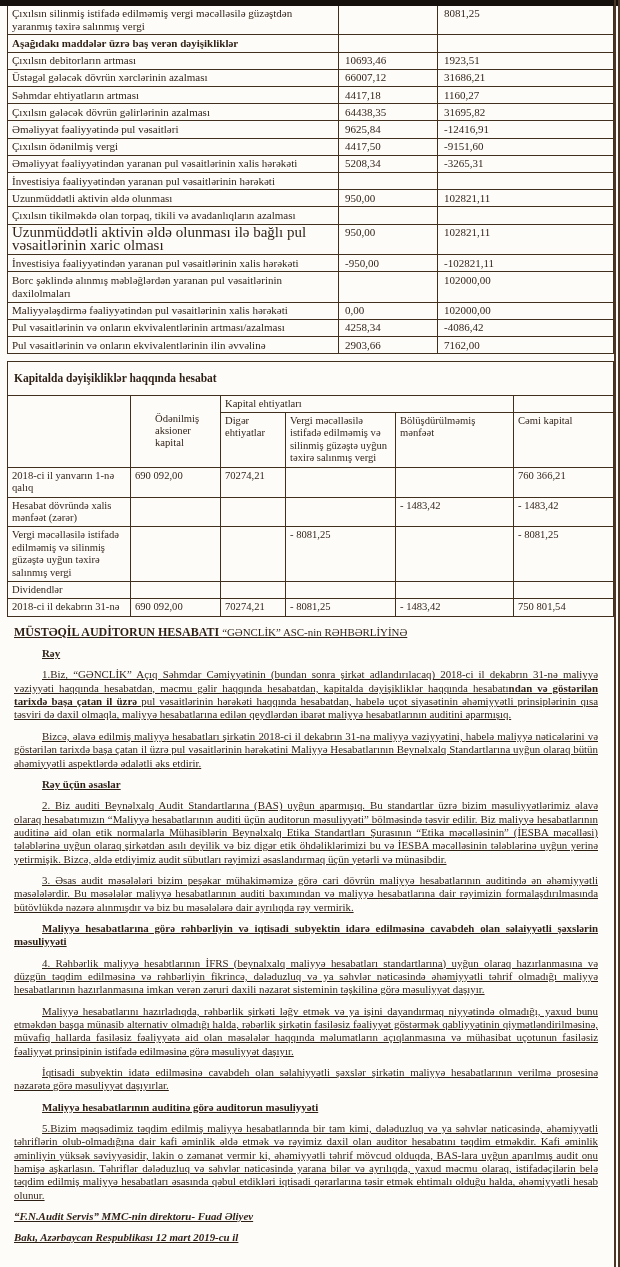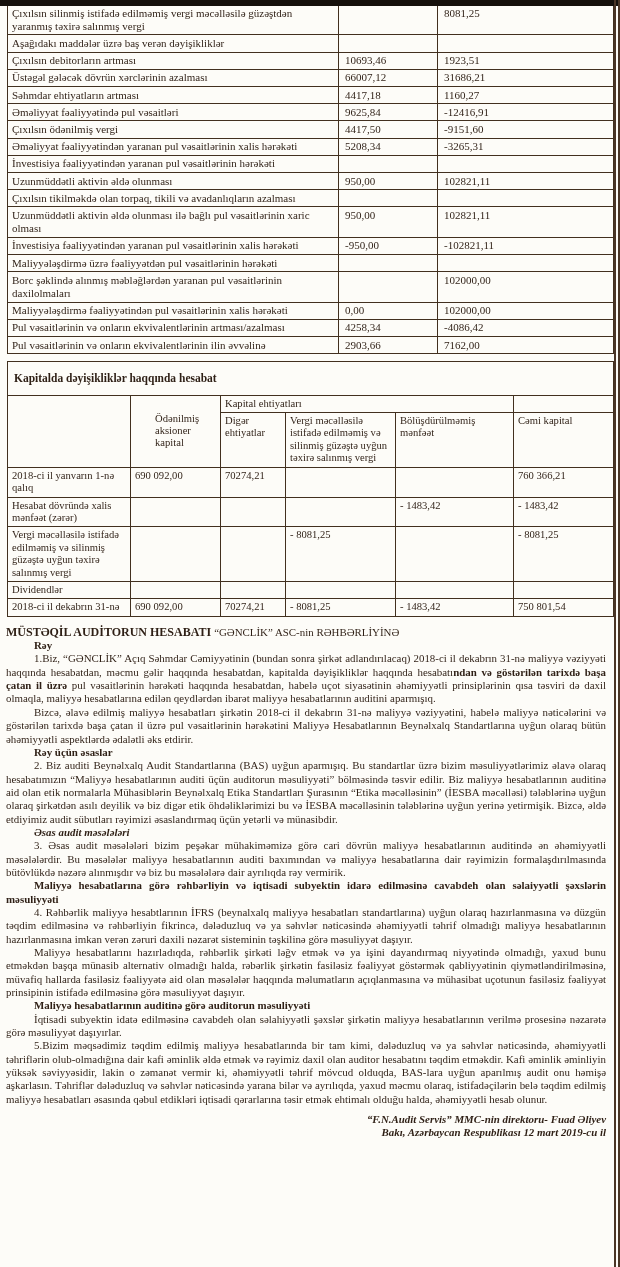--- a/index.html
+++ b/index.html
@@ -12,35 +12,35 @@
   .edge-a{position:absolute;top:0;right:4px;width:2.4px;height:1267px;background:#4a3526;}
   .edge-b{position:absolute;top:0;right:0.5px;width:1.6px;height:1267px;background:#4a3526;}
 
   table{border-collapse:collapse;table-layout:fixed;}
   td{border:1.6px solid #42301f;vertical-align:top;overflow:hidden;}
 
   
   #t1{margin:4px 0 0 7px;width:606px;font-size:11px;}
   #t1 td{padding:1.5px 4px;line-height:13.2px;}
   #t1 td.num{padding-left:6px;}
-  #t1 tr.row-bold td{font-weight:400;}
-  #t1 tr.row-small td.lbl{font-size:11px;}
+  #t1 tr.row-bold td{font-weight:700;}
+  #t1 tr.row-small td.lbl{font-size:15px;}
 
   
   #t2{margin:7px 0 0 7px;width:606px;font-size:10.6px;}
   #t2 td{padding:2px 4px;line-height:12.4px;}
   #t2 .t2-title{font-weight:700;font-size:11.5px;padding:10px 6px;}
   #t2 .vmid{vertical-align:middle;padding-left:24px;}
 
   
   #report{margin:9px 8px 0 6px;width:600px;font-size:10.9px;line-height:13.35px;}
-  .blk{margin:0;text-align:justify;text-indent:28px;}
+  .blk{margin:8px;text-align:justify;text-indent:28px;text-decoration:underline;}
   .blk-title{text-indent:0;text-align:left;}
   .blk-title .b{font-size:12px;}
-  .blk-signature{text-align:right;text-indent:0;}
+  .blk-signature{text-indent:0;}
   .blk-signature1{margin-top:7px;}
   .b{font-weight:700;}
   .i{font-style:italic;}
 </style>
 </head>
 <body>
 
 <div class="topbar"></div>
 <div class="edge-a"></div>
 <div class="edge-b"></div>
@@ -71,20 +71,25 @@
         <td class="lbl">Üstəgəl gələcək dövrün xərclərinin azalması</td>
         <td class="num">66007,12</td>
         <td class="num">31686,21</td>
       </tr>
       <tr>
         <td class="lbl">Səhmdar  ehtiyatların artması</td>
         <td class="num">4417,18</td>
         <td class="num">1160,27</td>
       </tr>
       <tr>
+        <td class="lbl">Çıxılsın gələcək dövrün gəlirlərinin azalması</td>
+        <td class="num">64438,35</td>
+        <td class="num">31695,82</td>
+      </tr>
+      <tr>
         <td class="lbl">Əməliyyat fəaliyyətində pul vəsaitləri</td>
         <td class="num">9625,84</td>
         <td class="num">-12416,91</td>
       </tr>
       <tr>
         <td class="lbl">Çıxılsın ödənilmiş vergi</td>
         <td class="num">4417,50</td>
         <td class="num">-9151,60</td>
       </tr>
       <tr>
@@ -109,25 +114,20 @@
       </tr>
       <tr class="row-small">
         <td class="lbl">Uzunmüddətli aktivin əldə olunması ilə bağlı pul vəsaitlərinin xaric olması</td>
         <td class="num">950,00</td>
         <td class="num">102821,11</td>
       </tr>
       <tr>
         <td class="lbl">İnvestisiya fəaliyyətindən yaranan pul vəsaitlərinin xalis hərəkəti</td>
         <td class="num">-950,00</td>
         <td class="num">-102821,11</td>
-      </tr>
-      <tr class="row-bold">
-        <td class="lbl">Maliyyələşdirmə üzrə fəaliyyətdən pul vəsaitlərinin hərəkəti</td>
-        <td class="num"></td>
-        <td class="num"></td>
       </tr>
       <tr>
         <td class="lbl">Borc şəklində alınmış məbləğlərdən yaranan pul vəsaitlərinin daxilolmaları</td>
         <td class="num"></td>
         <td class="num">102000,00</td>
       </tr>
       <tr>
         <td class="lbl">Maliyyələşdirmə fəaliyyətindən pul vəsaitlərinin xalis hərəkəti</td>
         <td class="num">0,00</td>
         <td class="num">102000,00</td>
@@ -215,23 +215,22 @@
     </tbody>
 </table>
 
 <div id="report">
     <p class="blk blk-title"><span class="b">MÜSTƏQİL AUDİTORUN HESABATI </span><span>“GƏNCLİK”  ASC-nin  RƏHBƏRLİYİNƏ</span></p>
     <p class="blk blk-heading"><span class="b">Rəy</span></p>
     <p class="blk blk-para"><span>1.Biz,  “GƏNCLİK” Açıq Səhmdar Cəmiyyətinin (bundan sonra şirkət adlandırılacaq) 2018-ci il dekabrın 31-nə maliyyə vəziyyəti haqqında hesabatdan, məcmu gəlir haqqında hesabatdan, kapitalda dəyişikliklər haqqında hesabatı</span><span class="b">ndan və göstərilən tarixdə başa çatan il üzrə </span><span>pul vəsaitlərinin hərəkəti haqqında hesabatdan, habelə uçot siyasətinin əhəmiyyətli prinsiplərinin qısa təsviri də daxil olmaqla, maliyyə hesabatlarına edilən qeydlərdən ibarət maliyyə hesabatlarının auditini aparmışıq.</span></p>
     <p class="blk blk-para"><span>Bizcə, əlavə edilmiş maliyyə hesabatları şirkətin 2018-ci il dekabrın 31-nə maliyyə vəziyyətini, habelə maliyyə nəticələrini və göstərilən tarixdə başa çatan il üzrə pul vəsaitlərinin hərəkətini Maliyyə Hesabatlarının Beynəlxalq Standartlarına uyğun olaraq bütün əhəmiyyətli aspektlərdə ədalətli əks etdirir.</span></p>
     <p class="blk blk-heading"><span class="b">Rəy üçün əsaslar</span></p>
     <p class="blk blk-para"><span>2. Biz auditi Beynəlxalq Audit Standartlarına (BAS) uyğun aparmışıq. Bu standartlar üzrə bizim məsuliyyətlərimiz əlavə olaraq hesabatımızın “Maliyyə hesabatlarının auditi üçün auditorun məsuliyyəti” bölməsində təsvir edilir. Biz maliyyə hesabatlarının auditinə aid olan etik normalarla Mühasiblərin Beynəlxalq Etika Standartları Şurasının “Etika məcəlləsinin” (İESBA məcəlləsi) tələblərinə uyğun olaraq şirkətdən asılı deyilik və biz digər etik öhdəliklərimizi bu və İESBA məcəlləsinin tələblərinə uyğun yerinə yetirmişik. Bizcə, əldə etdiyimiz audit sübutları rəyimizi əsaslandırmaq üçün yetərli və münasibdir.</span></p>
-    <p class="blk blk-heading"><span class="b i">Əsas audit məsələləri</span></p>
     <p class="blk blk-para"><span>3. Əsas audit məsələləri bizim peşəkar mühakiməmizə görə cari dövrün maliyyə hesabatlarının auditində ən əhəmiyyətli məsələlərdir. Bu məsələlər maliyyə hesabatlarının auditi baxımından və maliyyə hesabatlarına dair rəyimizin formalaşdırılmasında bütövlükdə nəzərə alınmışdır və biz bu məsələlərə dair ayrılıqda rəy vermirik.</span></p>
     <p class="blk blk-heading"><span class="b">Maliyyə hesabatlarına görə rəhbərliyin və iqtisadi subyektin idarə edilməsinə cavabdeh olan səlaiyyətli şəxslərin məsuliyyəti</span></p>
     <p class="blk blk-para"><span>4. Rəhbərlik maliyyə hesabtlarının İFRS (beynalxalq maliyyə hesabatları standartlarına) uyğun olaraq hazırlanmasına və düzgün təqdim edilməsinə və rəhbərliyin fikrincə, dələduzluq və ya səhvlər nəticəsində əhəmiyyətli təhrif olmadığı maliyyə hesabatlarının hazırlanmasına imkan verən zəruri daxili nəzarət sisteminin təşkilinə görə məsuliyyət daşıyır.</span></p>
     <p class="blk blk-para"><span>Maliyyə hesabatlarını hazırladıqda, rəhbərlik şirkəti ləğv etmək və ya işini dayandırmaq niyyətində olmadığı, yaxud bunu etməkdən başqa münasib alternativ olmadığı halda, rəbərlik şirkətin fasiləsiz fəaliyyət göstərmək qabliyyətinin qiymətləndirilməsinə, müvafiq hallarda fasiləsiz fəaliyyətə aid olan məsələlər haqqında məlumatların açıqlanmasına və mühasibat uçotunun fasiləsiz fəaliyyət prinsipinin istifadə edilməsinə görə məsuliyyət daşıyır.</span></p>
+    <p class="blk blk-para"><span>İqtisadi subyektin idatə edilməsinə cavabdeh olan səlahiyyətli şəxslər şirkətin maliyyə hesabatlarının verilmə prosesinə nəzarətə görə məsuliyyət daşıyırlar.</span></p>
     <p class="blk blk-heading"><span class="b">Maliyyə hesabatlarının auditinə görə auditorun məsuliyyəti</span></p>
-    <p class="blk blk-para"><span>İqtisadi subyektin idatə edilməsinə cavabdeh olan səlahiyyətli şəxslər şirkətin maliyyə hesabatlarının verilmə prosesinə nəzarətə görə məsuliyyət daşıyırlar.</span></p>
     <p class="blk blk-para"><span>5.Bizim məqsədimiz təqdim edilmiş maliyyə hesabatlarında bir tam kimi, dələduzluq və ya səhvlər nəticəsində, əhəmiyyətli təhriflərin olub-olmadığına dair kafi əminlik əldə etmək və rəyimiz daxil olan auditor hesabatını təqdim etməkdir. Kafi əminlik əminliyin yüksək səviyyəsidir, lakin o zəmanət vermir ki, əhəmiyyətli təhrif mövcud olduqda, BAS-lara uyğun aparılmış audit onu həmişə aşkarlasın. Təhriflər dələduzluq və səhvlər nəticəsində yarana bilər və ayrılıqda, yaxud məcmu olaraq, istifadəçilərin belə təqdim edilmiş maliyyə hesabatları əsasında qəbul etdikləri iqtisadi qərarlarına təsir etmək ehtimalı olduğu halda, əhəmiyyətli hesab olunur.</span></p>
     <p class="blk blk-signature blk-signature1"><span class="b i">“F.N.Audit Servis” MMC-nin direktoru- Fuad Əliyev</span></p>
     <p class="blk blk-signature"><span class="b i">Bakı, Azərbaycan Respublikası 12 mart 2019-cu il</span></p>
   </div>
 
 </body></html>

